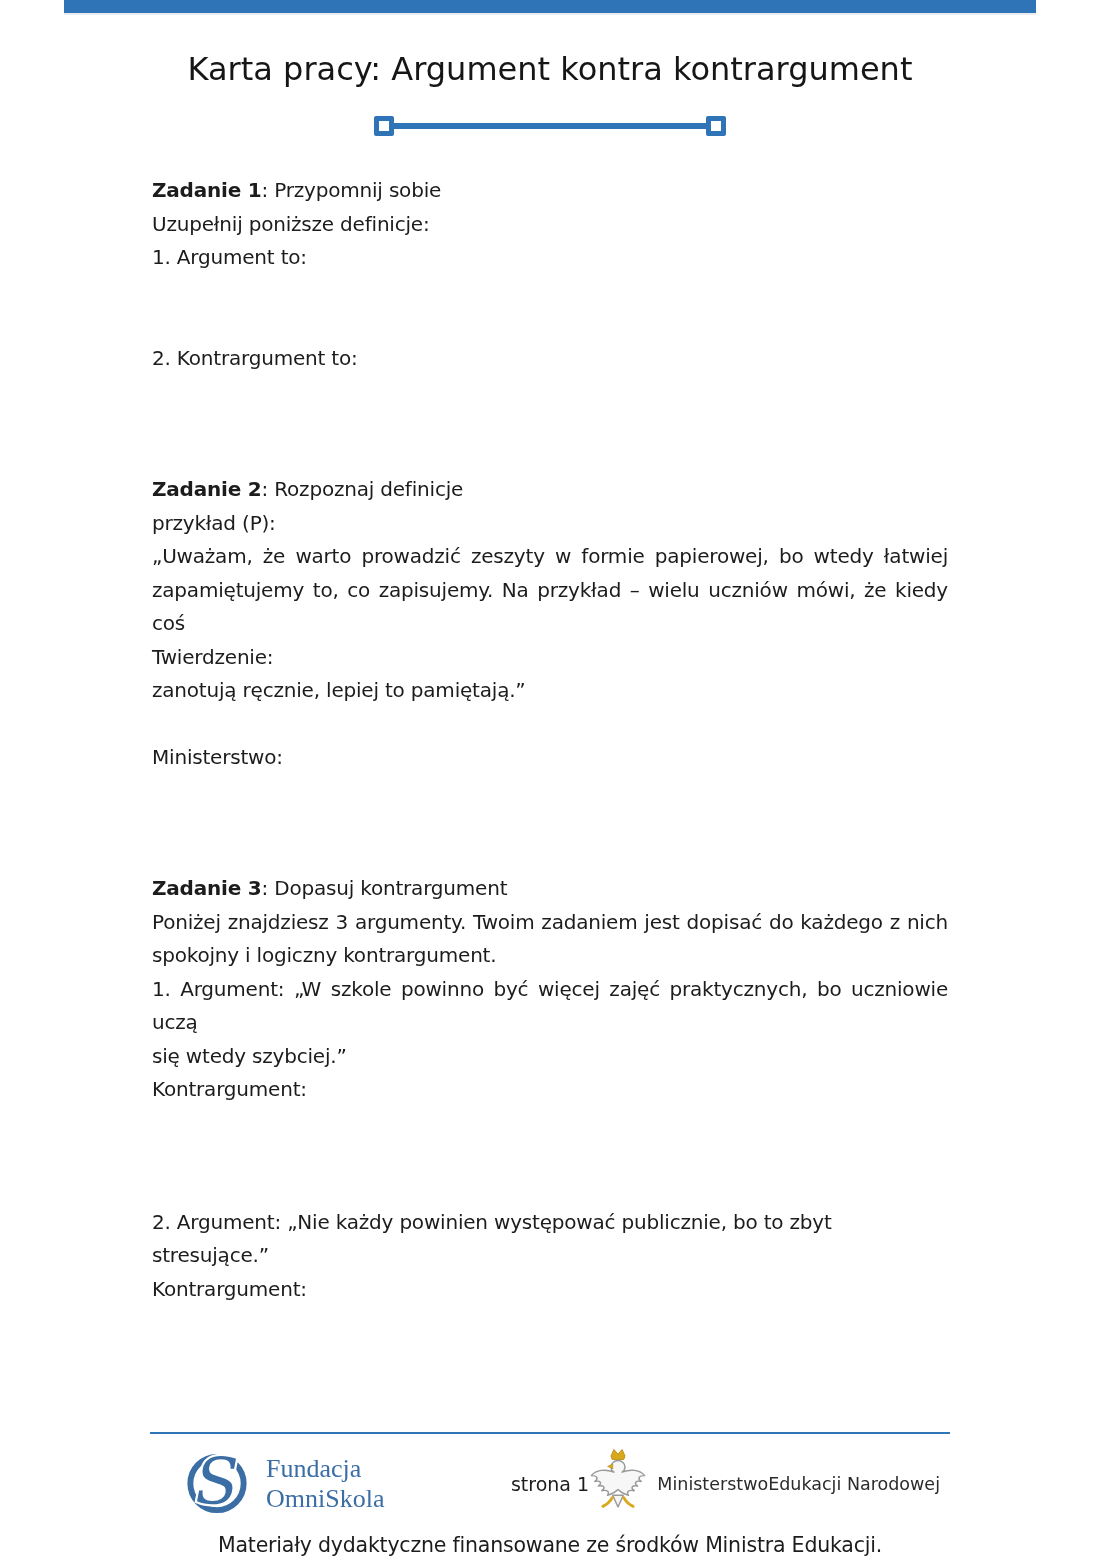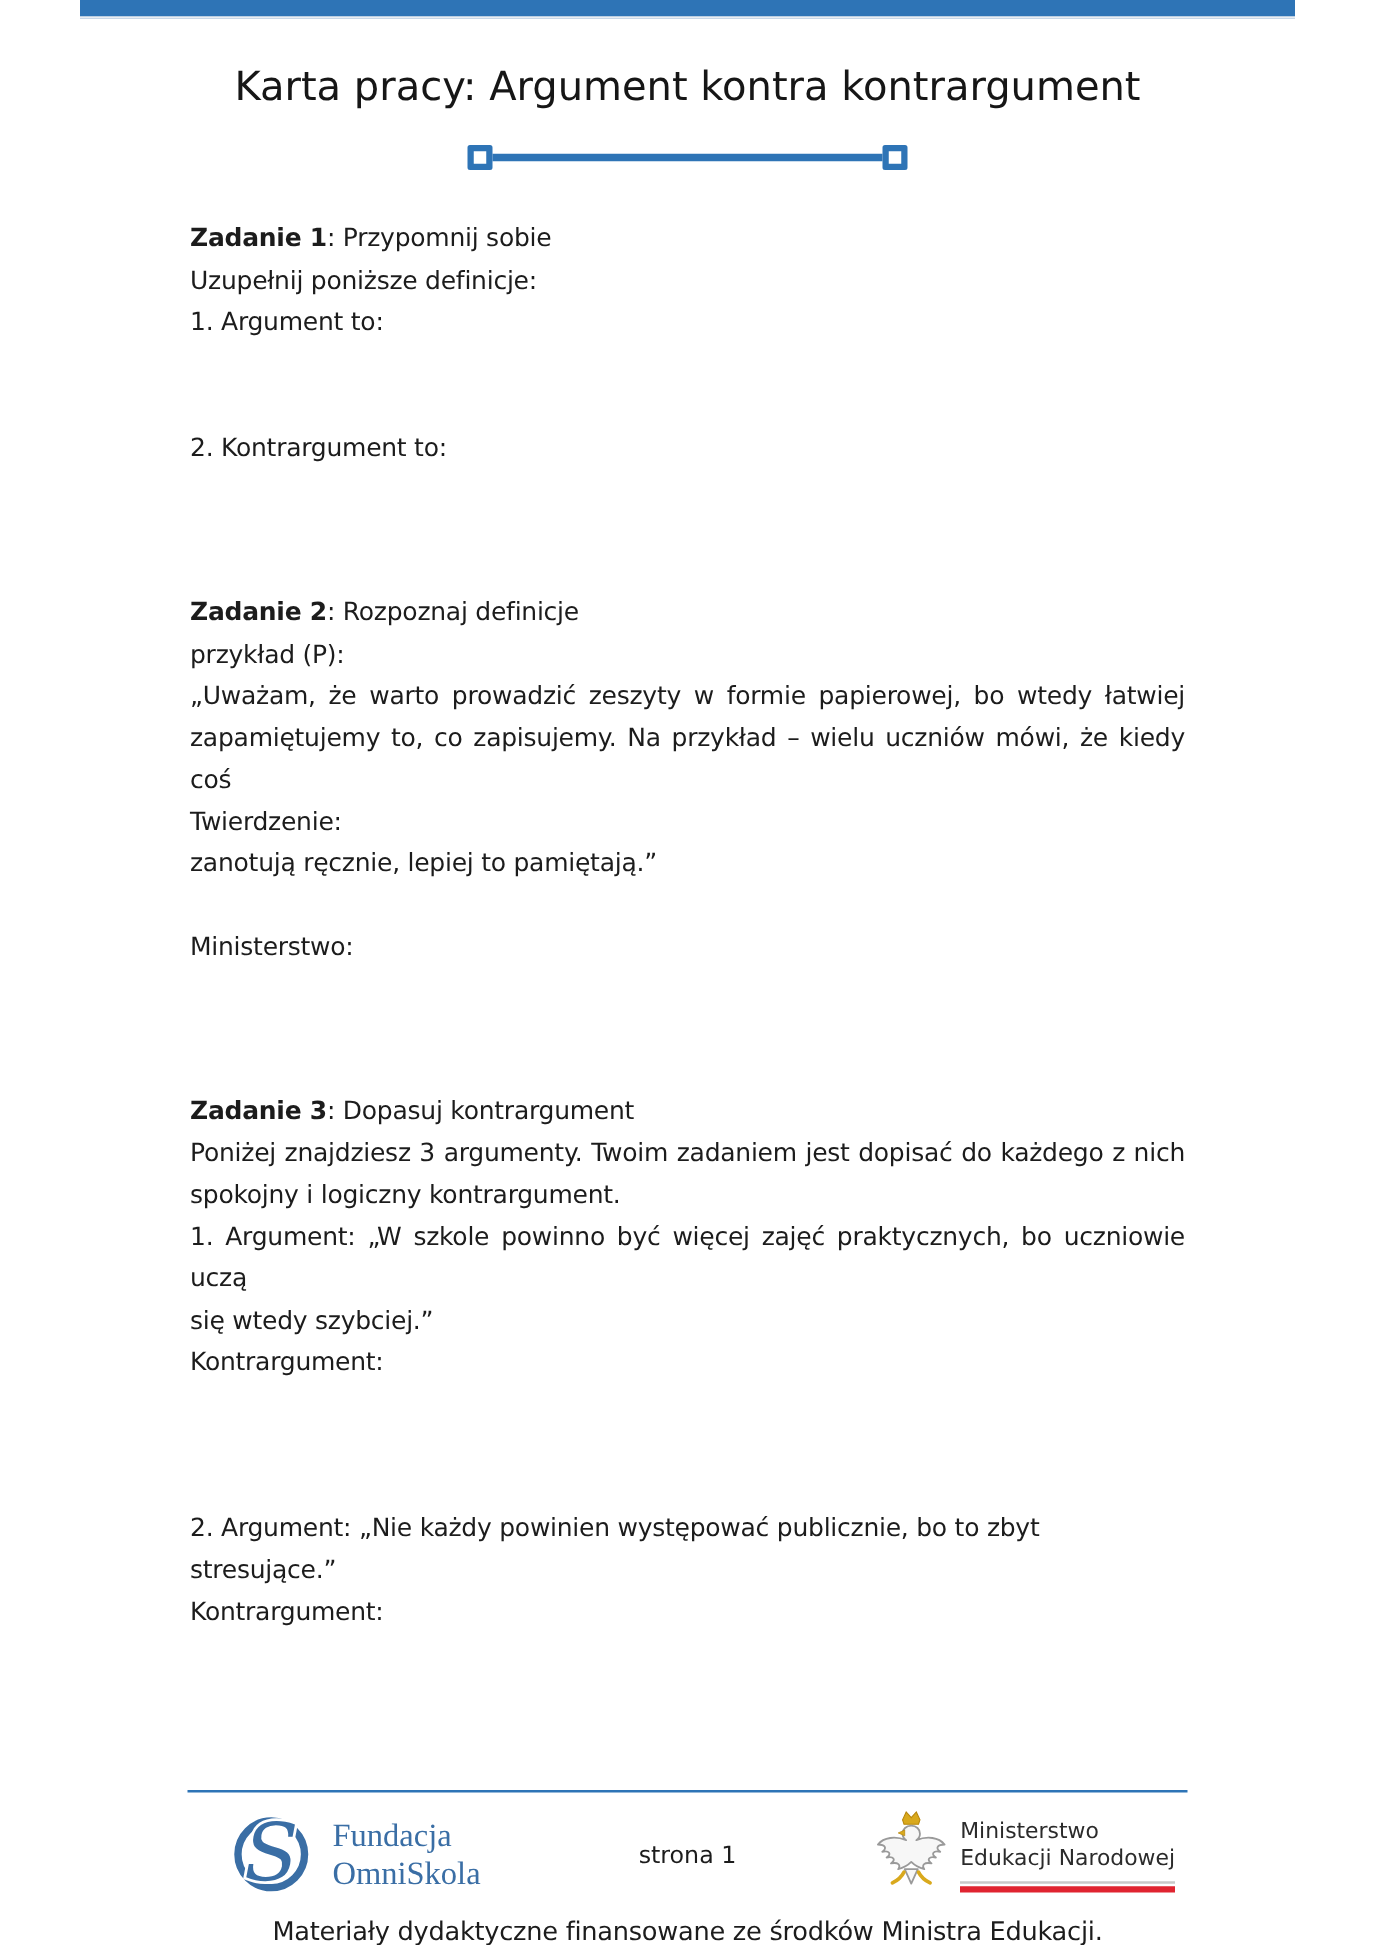--- a/index.html
+++ b/index.html
@@ -101,21 +101,21 @@
     color: #1c1c1c;
     justify-self: center;
   }
   .ministry {
     display: flex;
     align-items: center;
     gap: 10px;
     justify-self: end;
     padding-right: 10px;
   }
-  .ministry-textwrap { display: flex; flex-direction: column; }
+  .ministry-textwrap { display: flex; }
   .ministry-text {
     font-size: 17.5px;
     line-height: 22px;
     color: #2b2b2b;
   }
   .flag-stripe { margin-top: 7px; }
   .flag-white { height: 2px; background: #c9c9c9; }
   .flag-red { height: 5px; background: #e02430; margin-top: 2px; }
   .funding-note {
     margin-top: 4px;

